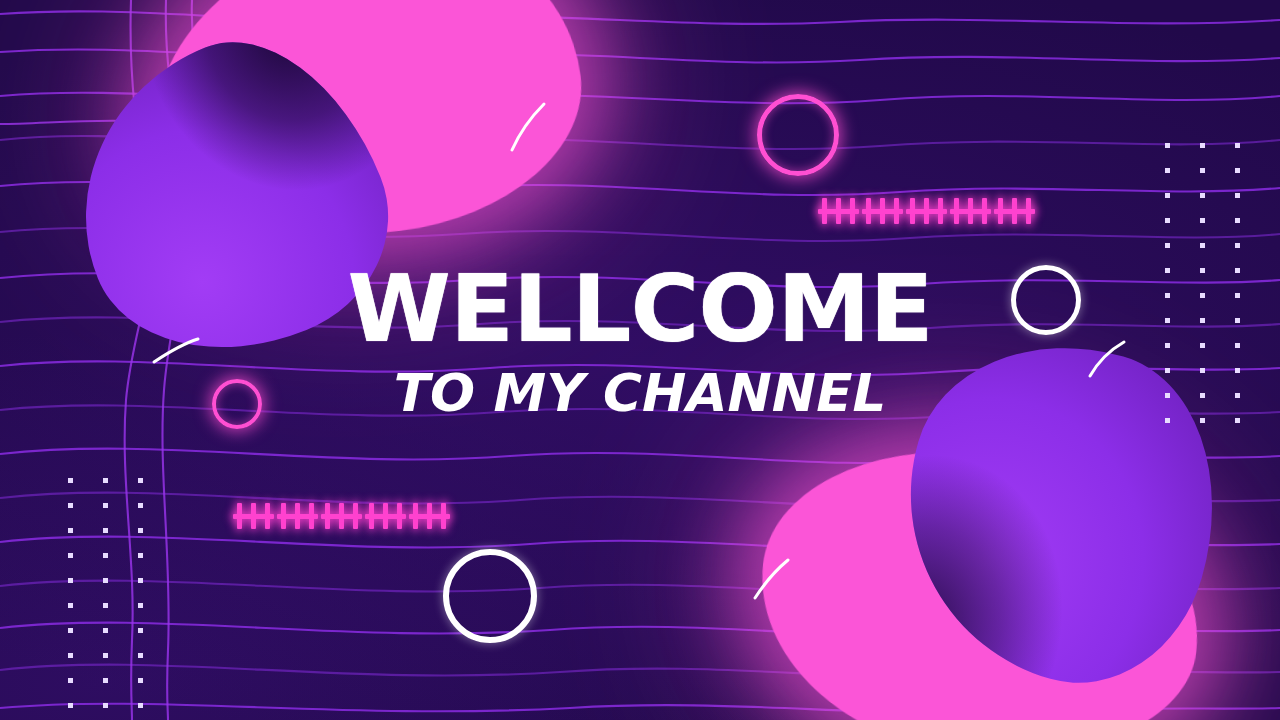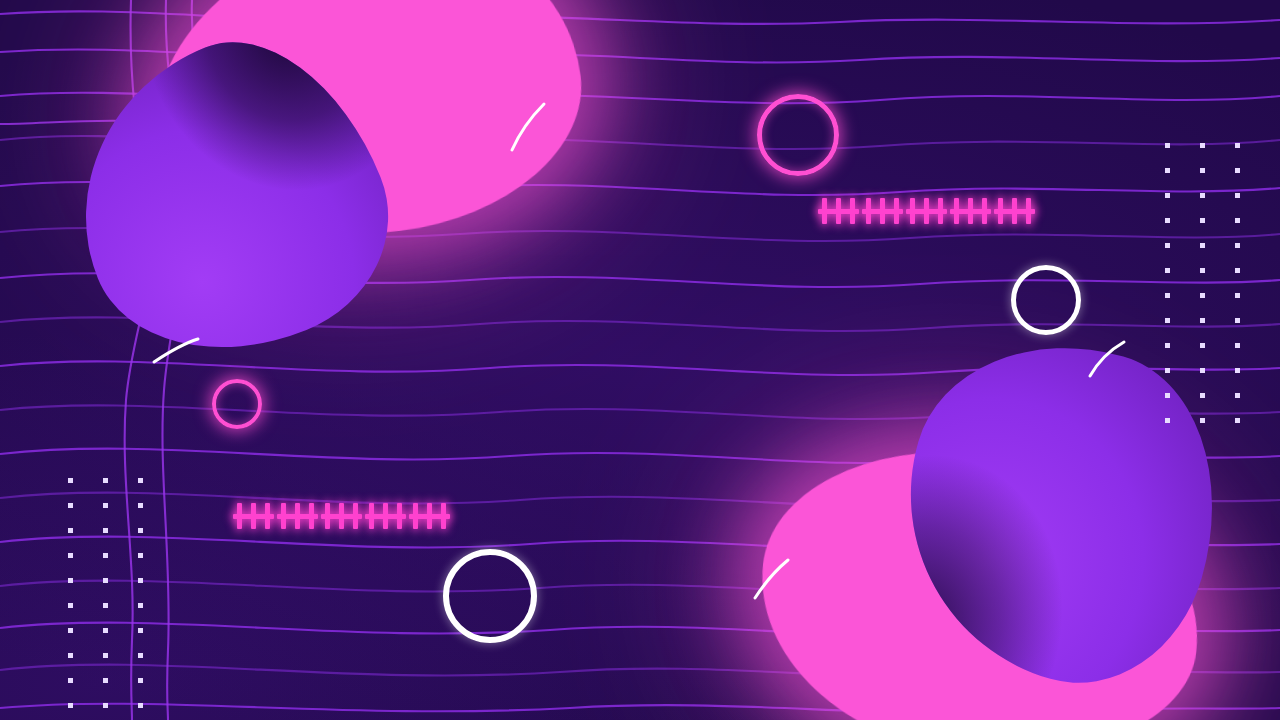--- a/index.html
+++ b/index.html
@@ -321,14 +321,18 @@
       <span class="dot" style="background: rgb(232, 220, 255);"></span>
       <span class="dot" style="background: rgb(232, 220, 255);"></span>
       <span class="dot" style="background: rgb(232, 220, 255);"></span>
       <span class="dot" style="background: rgb(232, 220, 255);"></span>
       <span class="dot" style="background: rgb(232, 220, 255);"></span>
       <span class="dot" style="background: rgb(232, 220, 255);"></span>
       <span class="dot" style="background: rgb(232, 220, 255);"></span>
       <span class="dot" style="background: rgb(232, 220, 255);"></span>
     </div>
 
+  <div class="text-block">
+    <h1 id="title">WELLCOME</h1>
+    <h2 id="subtitle">TO MY CHANNEL</h2>
+  </div>
 
 </div>
 
 </body></html>

